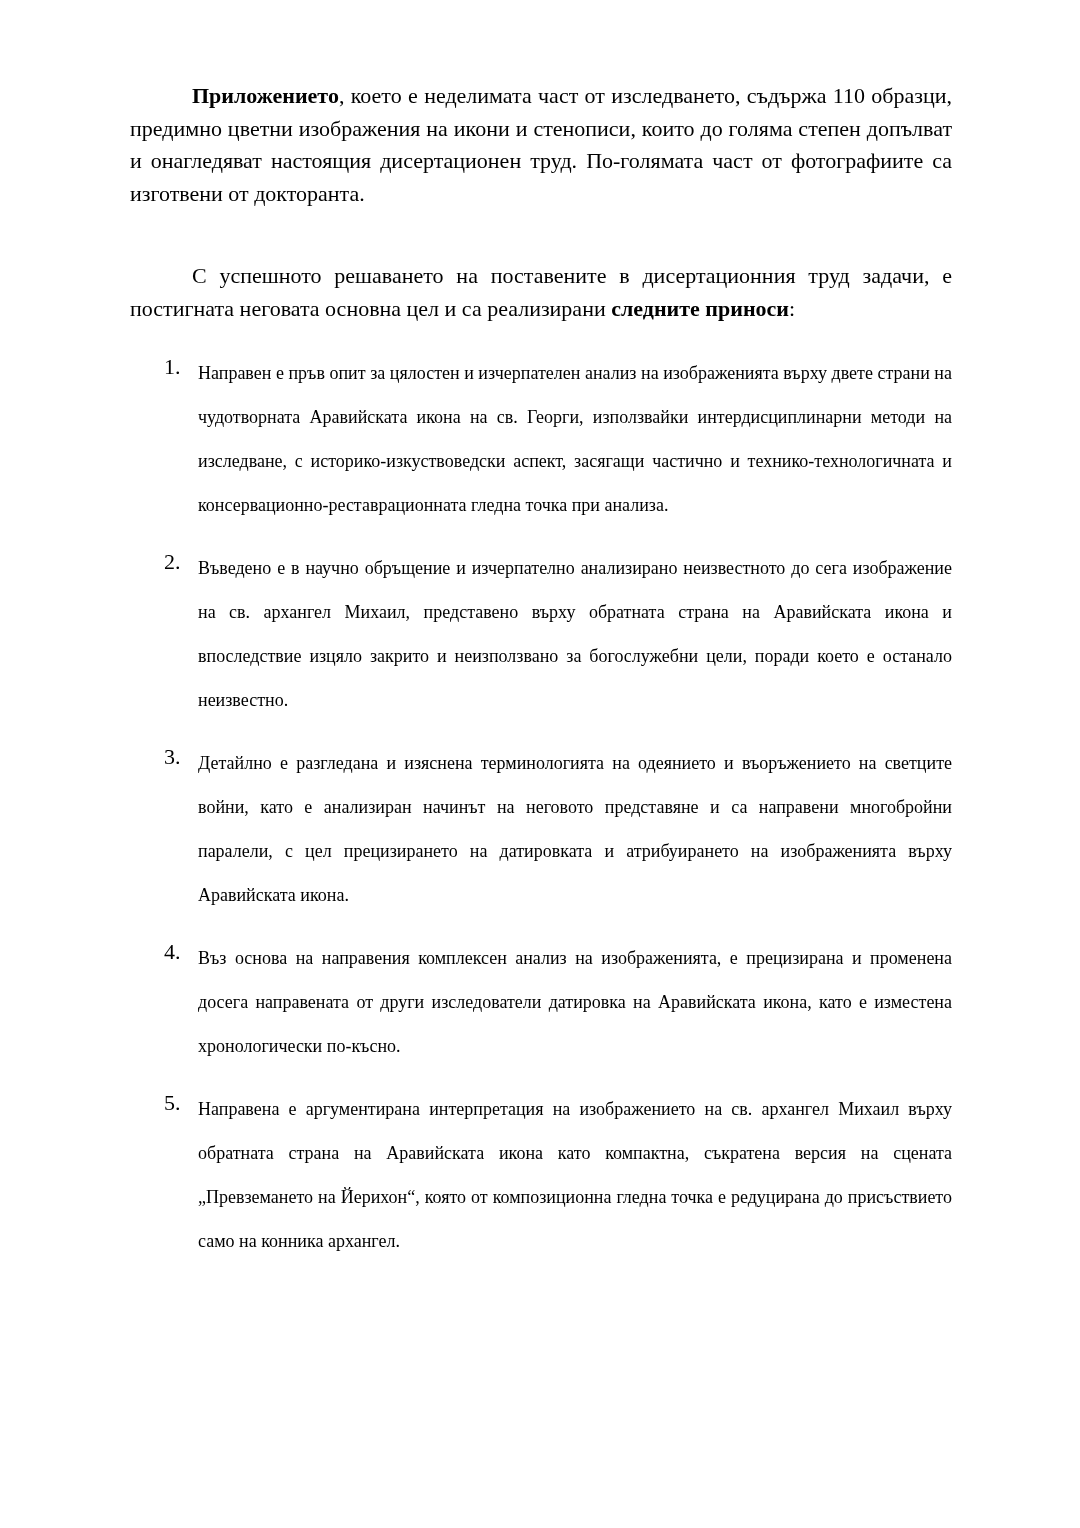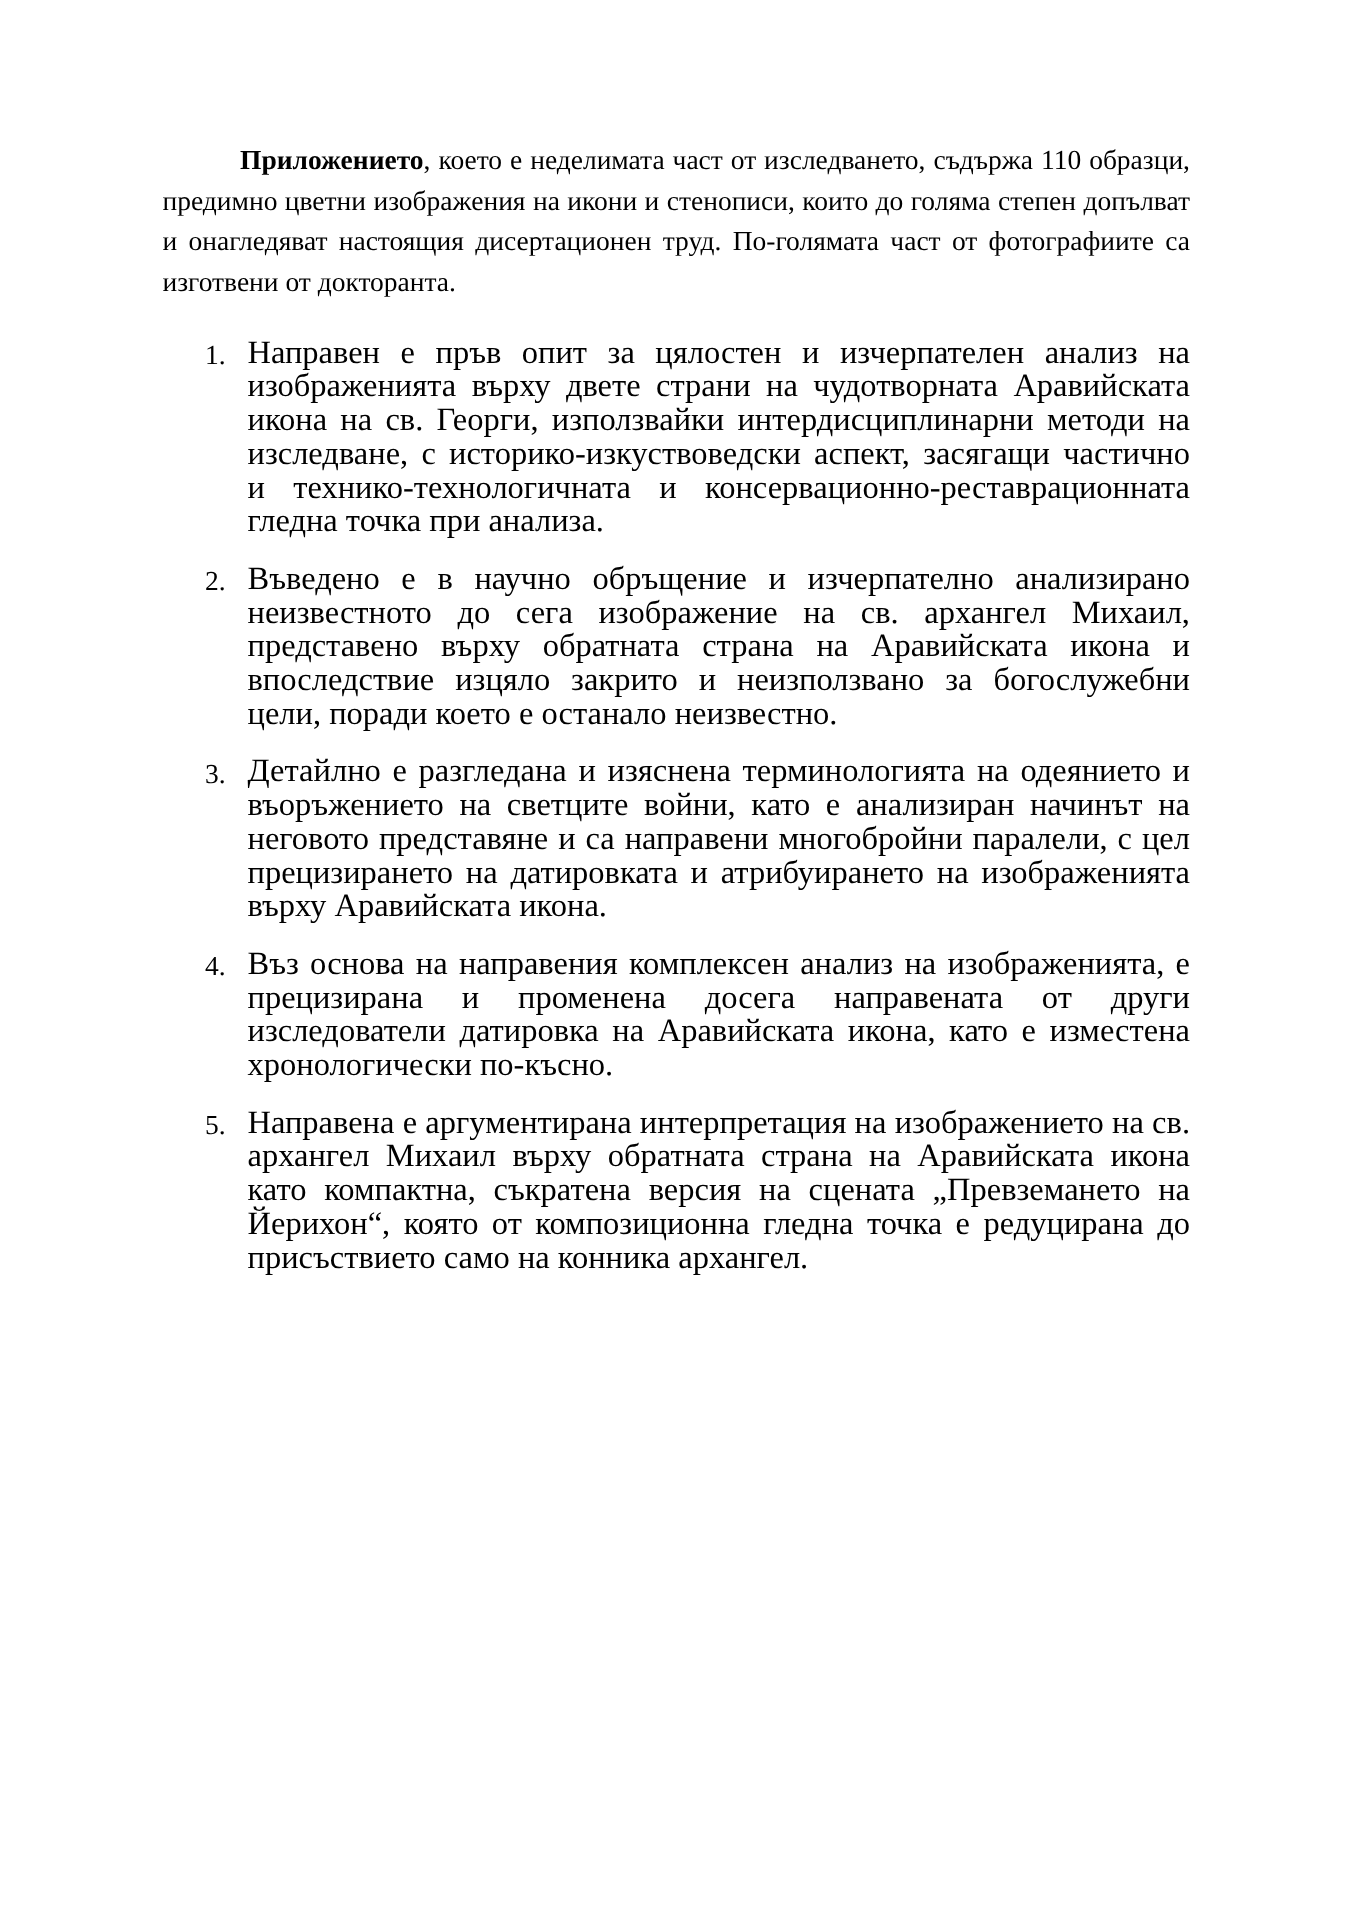--- a/index.html
+++ b/index.html
@@ -12,21 +12,21 @@
     height: 1528px;
     position: relative;
     font-family: "Liberation Serif", "DejaVu Serif", serif;
     color: #000000;
     overflow: hidden;
   }
   .page {
     box-sizing: border-box;
     width: 1080px;
     height: 1528px;
-    padding: 112px 128px 0 130px;
+    padding: 80px 128px 0 130px;
     position: relative;
   }
   .para {
     font-size: 22px;
     line-height: 32.5px;
     text-align: justify;
     margin: 0;
   }
   .first-indent {
     text-indent: 62px;
@@ -51,22 +51,22 @@
     margin-bottom: 19px;
   }
   .li-num {
     flex: 0 0 34px;
     font-size: 22px;
     line-height: 32.5px;
     text-align: left;
   }
   .li-text {
     flex: 1 1 auto;
-    font-size: 26px;
-    line-height: 27px;
+    font-size: 18px;
+    line-height: 44px;
     text-align: justify;
   }
   .page-number {
     position: absolute;
     left: 0;
     right: 0;
     top: 1408px;
     text-align: center;
     font-size: 20px;
   }
@@ -74,20 +74,23 @@
 </head>
 <body>
 
 <div class="page">
 
   <p class="para first-indent">
     <span class="bold">Приложението</span><span>, което е неделимата част от изследването, съдържа 110 образци, предимно цветни изображения на икони и стенописи, които до голяма степен допълват и онагледяват настоящия дисертационен труд. По-голямата част от фотографиите са изготвени от докторанта.</span>
   </p>
 
 
+  <p class="para first-indent contrib-intro">
+    <span>С успешното решаването на поставените в дисертационния труд задачи, е постигната неговата основна цел и са реализирани </span><span class="bold">следните приноси</span><span>:</span>
+  </p>
 
   <div class="list">
 
     <div class="list-item">
       <div class="li-num">1.</div>
       <div class="li-text">Направен е пръв опит за цялостен и изчерпателен анализ на изображенията върху двете страни на чудотворната Аравийската икона на св. Георги, използвайки интердисциплинарни методи на изследване, с историко-изкуствоведски аспект, засягащи частично и технико-технологичната и консервационно-реставрационната гледна точка при анализа.</div>
     </div>
 
     <div class="list-item">
       <div class="li-num">2.</div>

